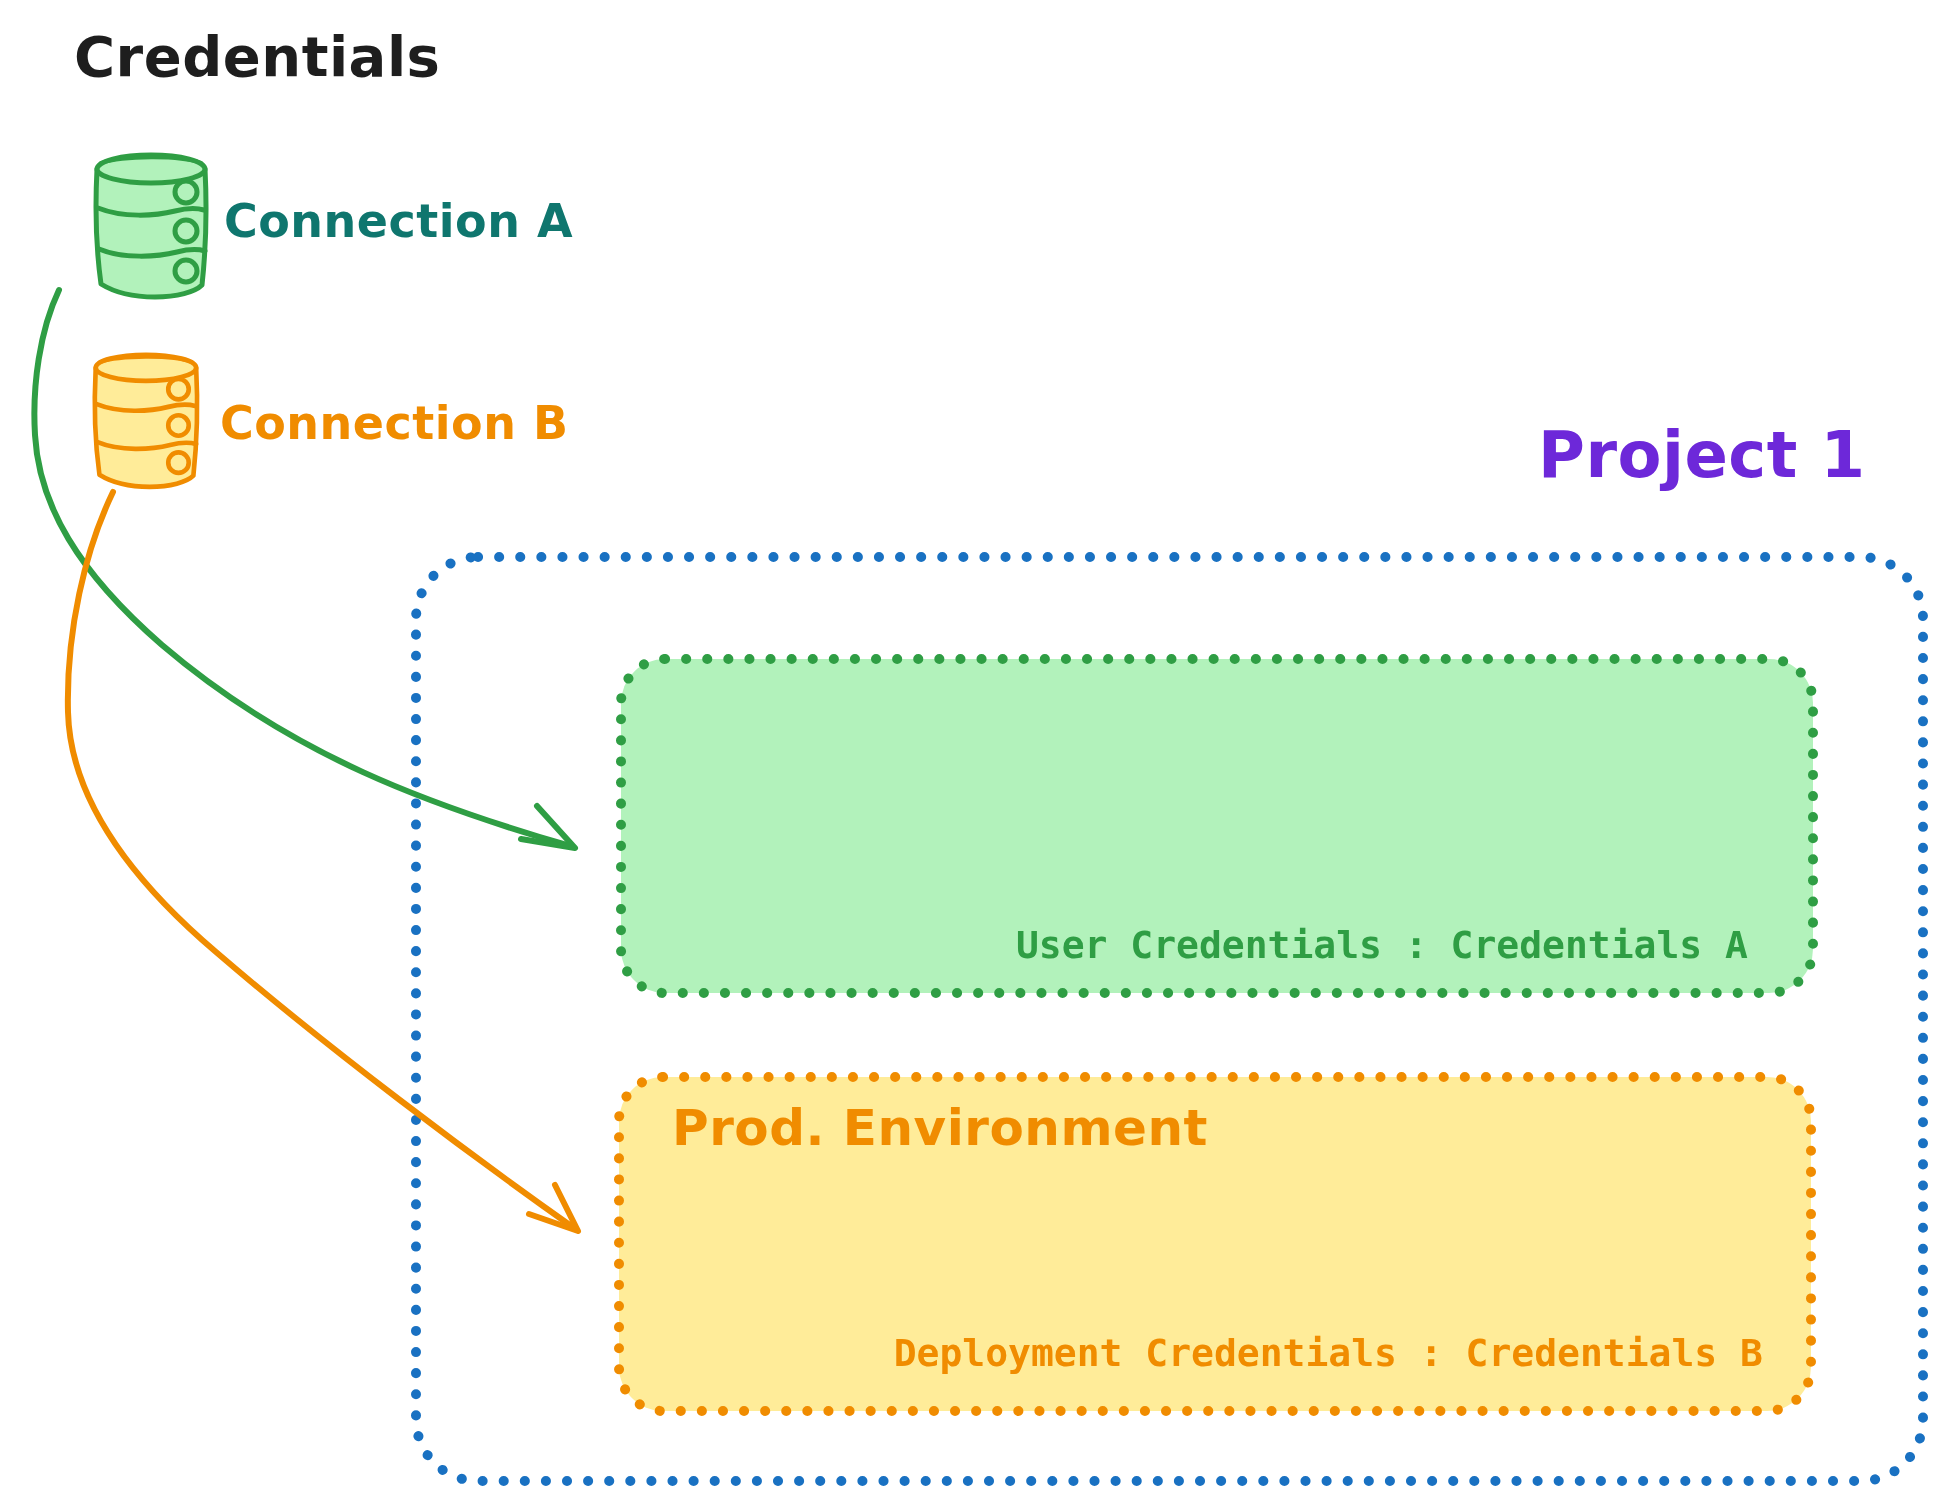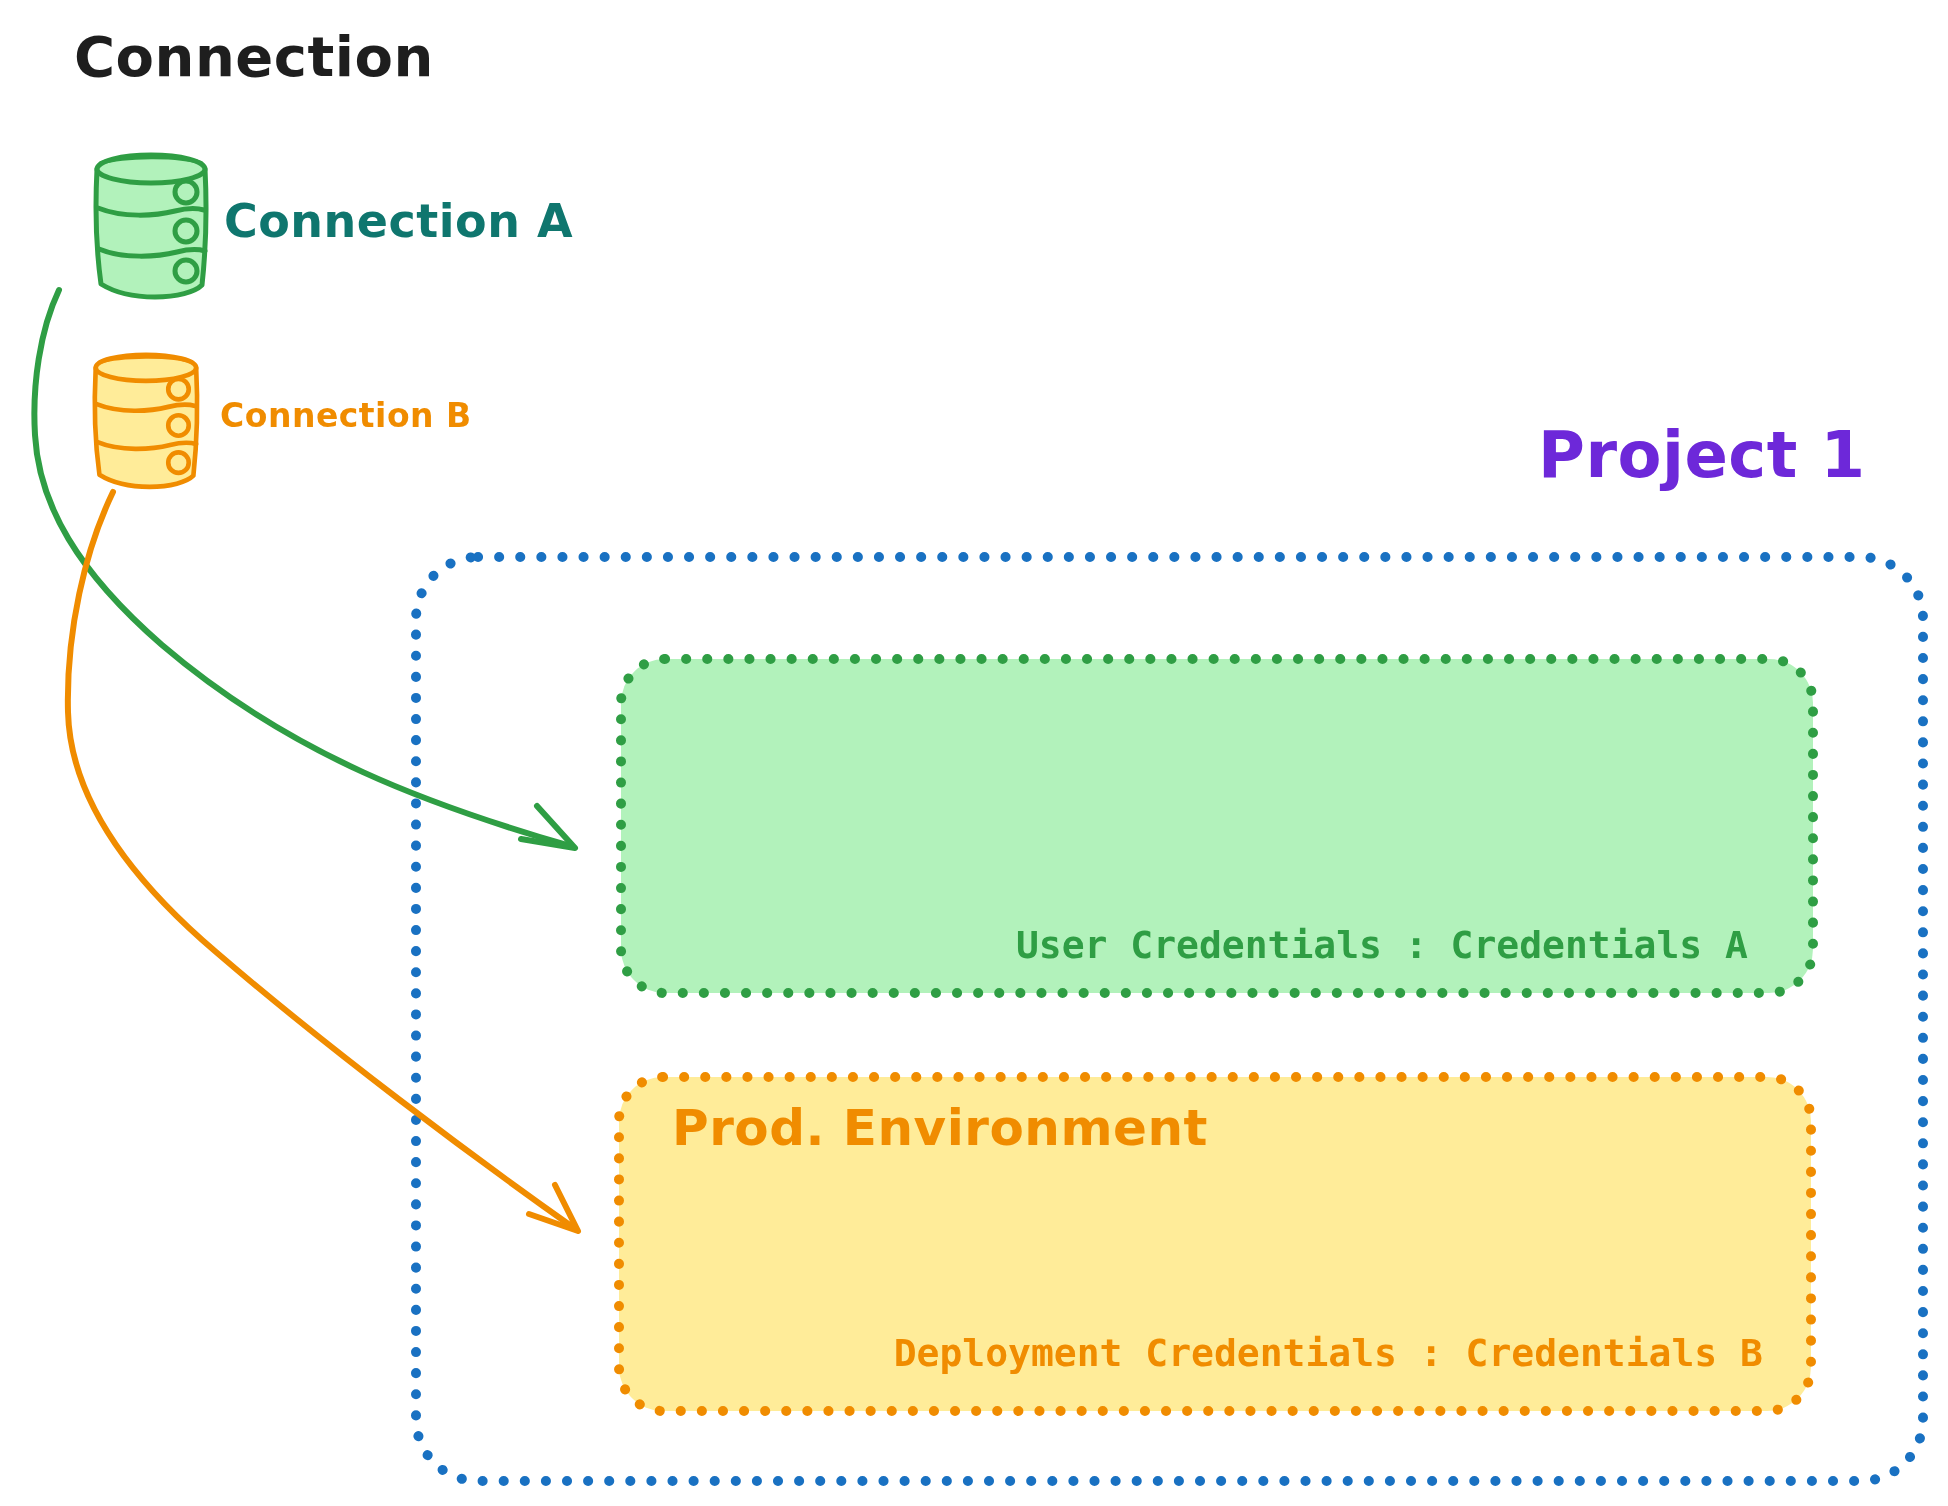--- a/index.html
+++ b/index.html
@@ -25,21 +25,21 @@
   .t {
     position: absolute;
     white-space: nowrap;
     font-weight: bold;
     line-height: 1.1;
     letter-spacing: 0.5px;
     user-select: none;
   }
   .t.title     { left: 74px;   top: 26px;   font-size: 56px; color: #1e1e1e; }
   .t.conn-a    { left: 224px;  top: 196px;  font-size: 46px; color: #0f766e; }
-  .t.conn-b    { left: 220px;  top: 398px;  font-size: 33px; color: #f08c00; }
+  .t.conn-b    { left: 220px;  top: 398px;  font-size: 46px; color: #f08c00; }
   .t.project   { left: 1538px; top: 420px;  font-size: 64px; color: #6d28d9; }
   .t.env-title { font-size: 50px; }
   .t.dev-title  { left: 664px; top: 695px;  color: #2f9e44; }
   .t.prod-title { left: 672px; top: 1101px; color: #f08c00; }
   .t.cred {
     font-family: "DejaVu Sans Mono", monospace;
     font-size: 38px;
     letter-spacing: 0;
   }
   .t.dev-cred  { right: 200px; top: 925px;  color: #2f9e44; }
@@ -84,21 +84,21 @@
       <path d="M59 290 C40 330 32 385 35 435 C39 505 78 572 162 645 C292 756 432 806 570 846"></path>
       <path d="M537 806 L575 848 L521 839"></path>
     </g>
 
     <g fill="none" stroke="#f08c00" stroke-width="6" stroke-linecap="round" stroke-linejoin="round">
       <path d="M113 492 C85 550 66 632 68 712 C70 792 122 872 216 952 C330 1050 472 1156 574 1228"></path>
       <path d="M555 1185 L578 1231 L529 1214"></path>
     </g>
   </svg>
 
-  <div class="t title">Connection</div>
+  <div class="t title">Credentials</div>
 
   <div class="t conn-a">Connection A</div>
 
   <div class="t conn-b">Connection B</div>
 
   <div class="t project">Project 1</div>
 
 
   <div class="t cred dev-cred">User Credentials : Credentials A</div>
 

